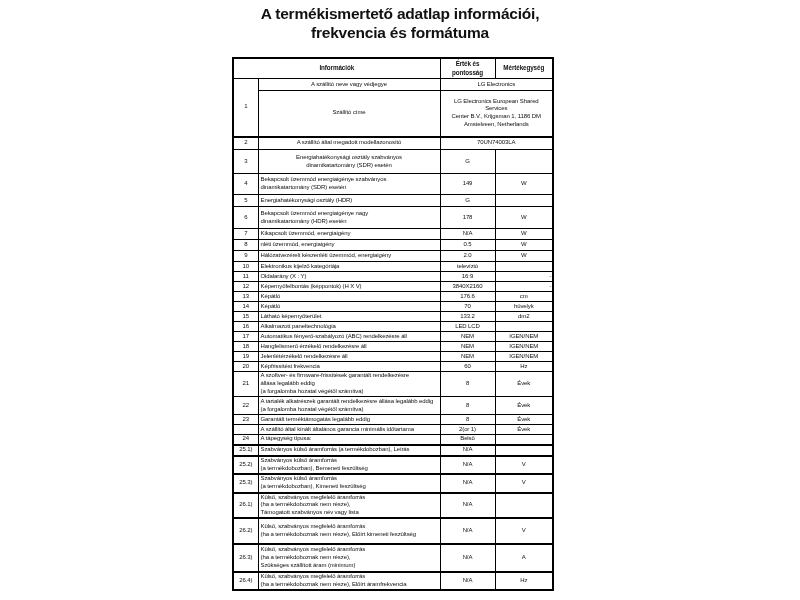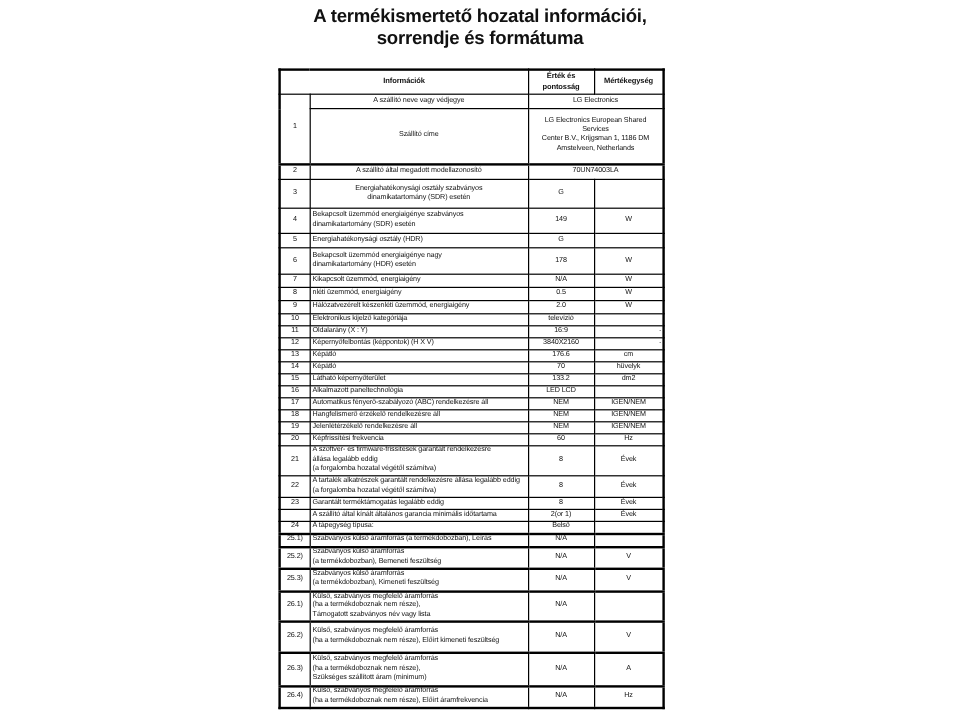--- a/index.html
+++ b/index.html
@@ -33,22 +33,22 @@
   td.unit{text-align:center;}
   td.unit.right{text-align:right;padding-right:1px;font-size:5px;color:#333;}
   tr.thick>td{border-top-width:2px;}
 </style>
 </head>
 <body>
 
 <div class="page">
 
   <div class="title">
-    <div>A termékismertető hozatal információi,</div>
-    <div>sorrendje és formátuma</div>
+    <div>A termékismertető adatlap információi,</div>
+    <div>frekvencia és formátuma</div>
   </div>
 
   <table class="fiche">
     <colgroup>
       <col class="c-num">
         <col class="c-info">
         <col class="c-val">
         <col class="c-unit">
     </colgroup>
     <thead>

